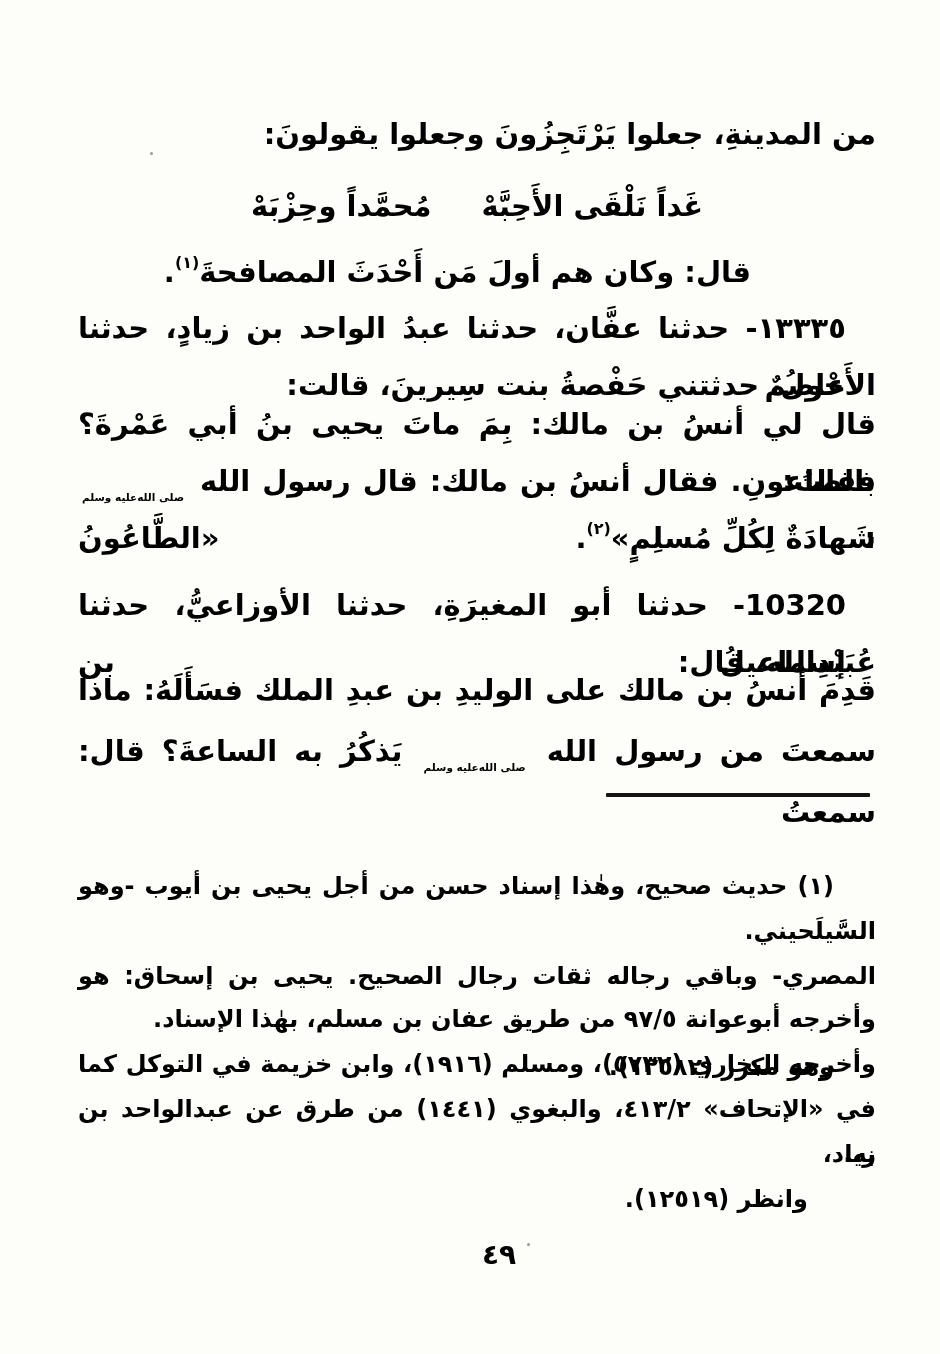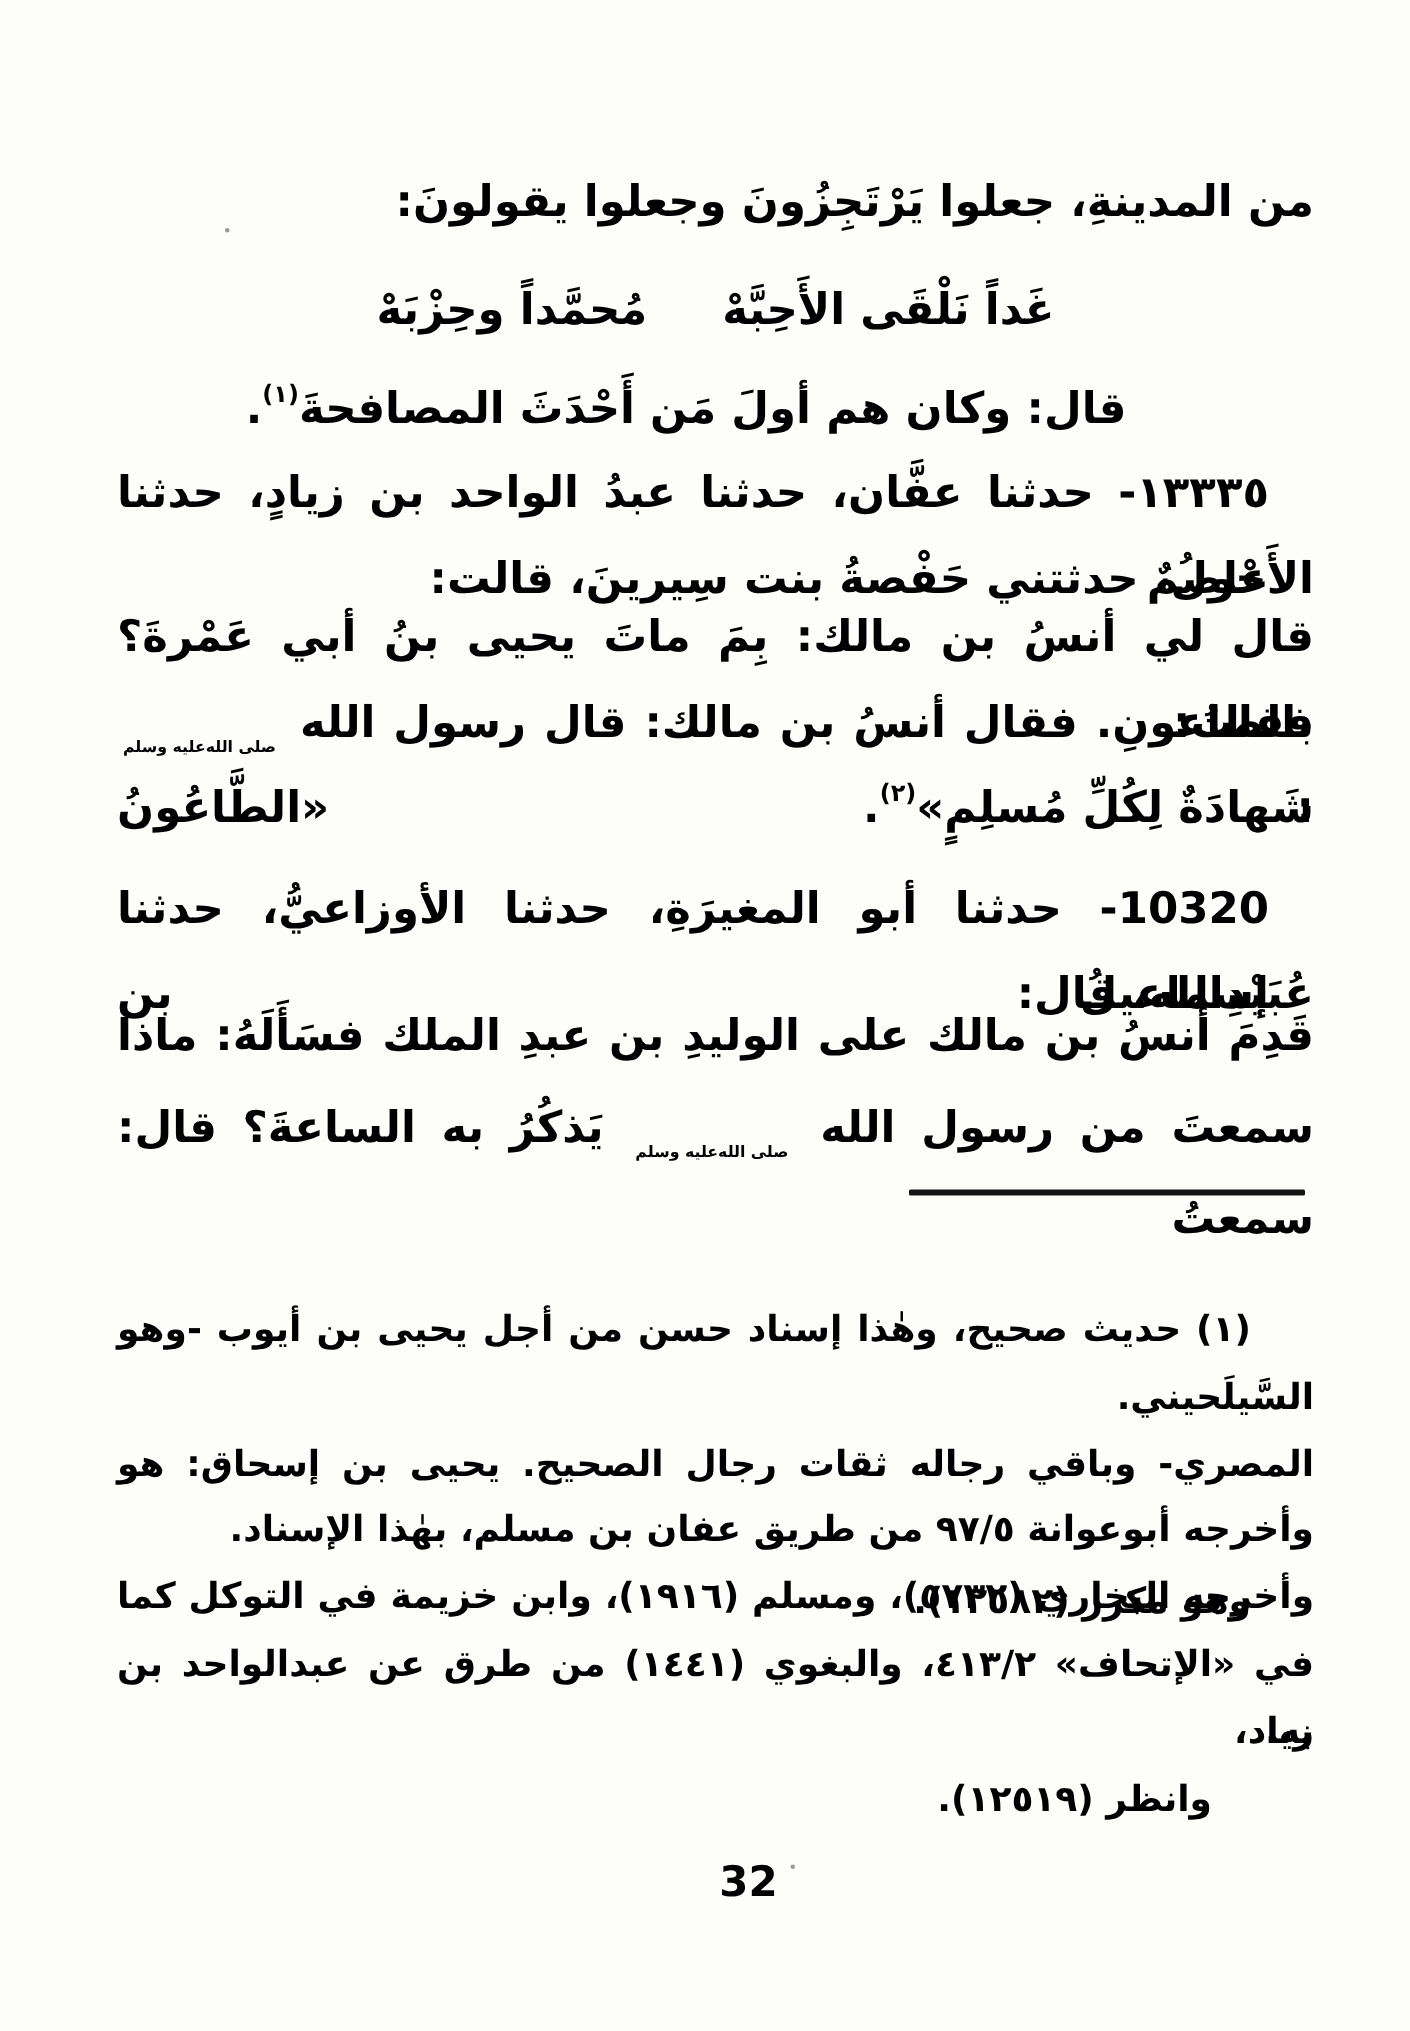--- a/index.html
+++ b/index.html
@@ -113,18 +113,18 @@
   </div>
 
   <div class="block" style="top:997px">
     <div class="fn-line start">وأخرجه أبوعوانة ٩٧/٥ من طريق عفان بن مسلم، بهٰذا الإسناد.</div>
     <div class="fn-line just">وأخرجه البخاري (٥٧٣٢)، ومسلم (١٩١٦)، وابن خزيمة في التوكل كما</div>
     <div class="fn-line just">في «الإتحاف» ٤١٣/٢، والبغوي (١٤٤١) من طرق عن عبدالواحد بن زياد،</div>
     <div class="fn-line start">به.</div>
     <div class="fn-line start ind-65">وانظر (١٢٥١٩).</div>
   </div>
 
-  <div class="pagenum">32</div>
+  <div class="pagenum">٤٩</div>
 
   <div class="speck" style="top:152px;left:150px"></div>
   <div class="speck" style="top:1243px;left:527px"></div>
 
 </div>
 
 </body></html>

